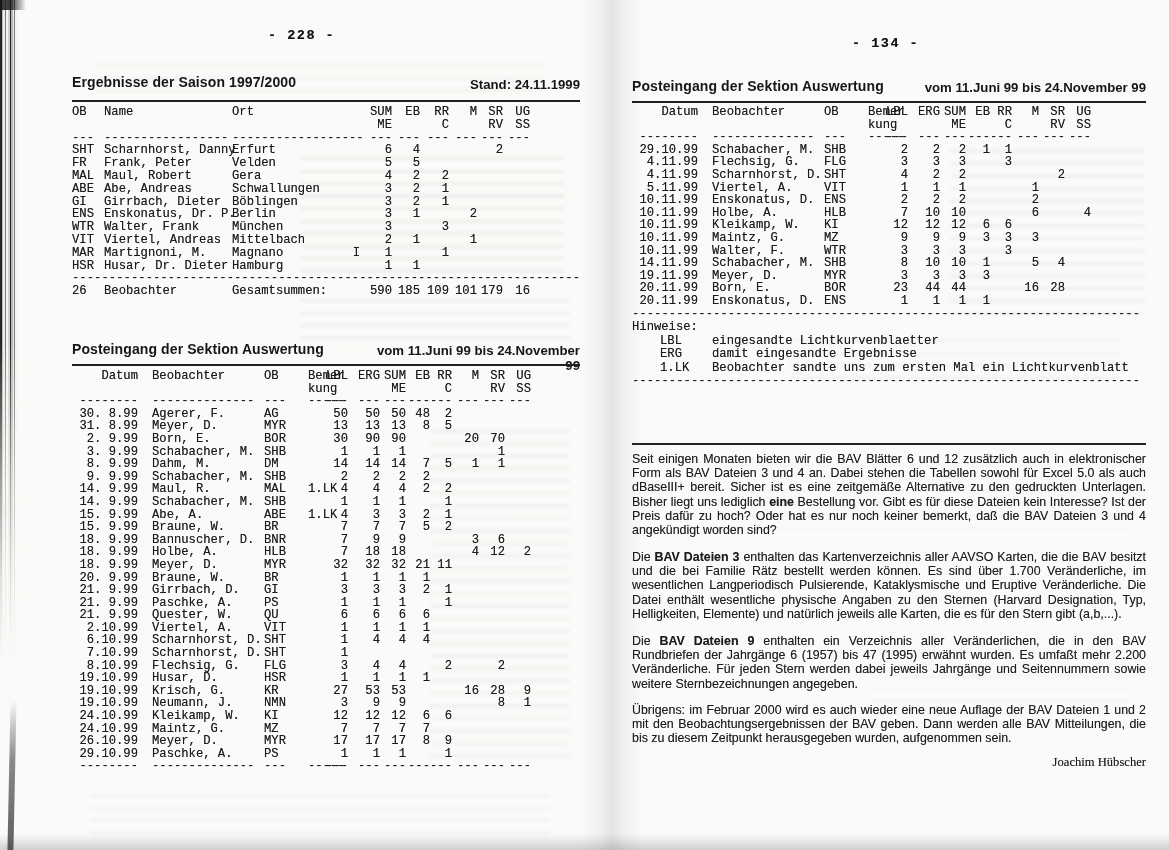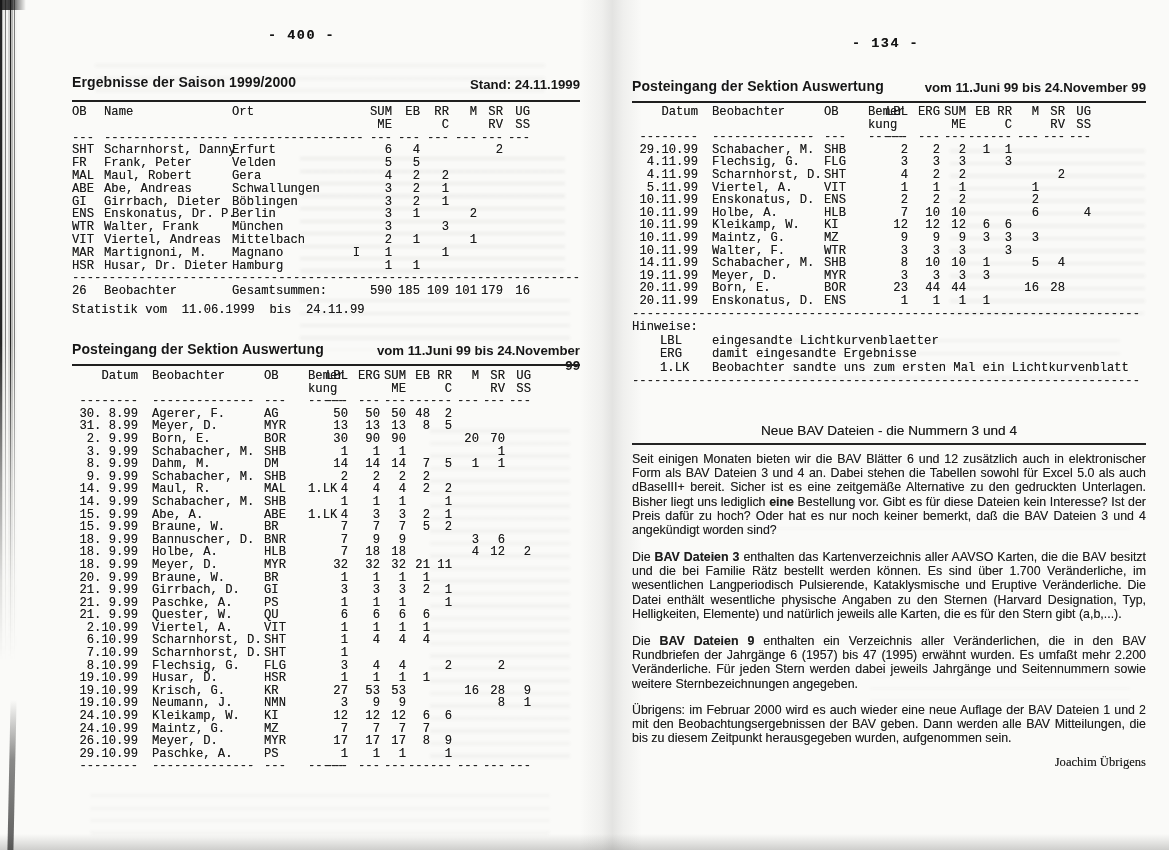--- a/index.html
+++ b/index.html
@@ -62,48 +62,46 @@
   <div class="bleed" style="left:95px;top:55px;width:450px;height:38px;opacity:.18;"></div>
   <div class="bleed" style="left:300px;top:148px;width:265px;height:125px;opacity:.26;"></div>
   <div class="bleed" style="left:300px;top:290px;width:270px;height:60px;opacity:.2;"></div>
   <div class="bleed" style="left:430px;top:420px;width:140px;height:340px;opacity:.18;"></div>
   <div class="bleed" style="left:90px;top:785px;width:460px;height:50px;opacity:.12;"></div>
   <div class="bleed" style="left:950px;top:140px;width:195px;height:175px;opacity:.2;"></div>
   <div class="bleed" style="left:790px;top:330px;width:330px;height:58px;opacity:.16;"></div>
   <div class="bleed" style="left:700px;top:455px;width:430px;height:80px;opacity:.08;"></div>
   <div class="bleed" style="left:870px;top:640px;width:260px;height:90px;opacity:.08;"></div>
 
-  <div class="pagenum" style="left:268px;top:28px;">- 400 -</div>
+  <div class="pagenum" style="left:268px;top:28px;">- 228 -</div>
 
-  <div class="sans h-title" style="left:72px;top:74px;">Ergebnisse der Saison 1999/2000</div>
+  <div class="sans h-title" style="left:72px;top:74px;">Ergebnisse der Saison 1997/2000</div>
   <div class="sans h-sub" style="left:408px;top:77px;width:172px;">Stand: 24.11.1999</div>
   <div class="rule" style="left:72px;top:100px;width:508px;"></div>
 
   <div id="results-table" class="mtable mono" style="left:72px;top:106px;"><div class="mrow "><span class="mc al" style="width: 32px;">OB</span><span class="mc al" style="width: 128px;">Name</span><span class="mc al" style="width: 110px;">Ort</span><span class="mc ar" style="width: 18px;"></span><span class="mc ar" style="width: 32px;">SUM</span><span class="mc ar" style="width: 28px;">EB</span><span class="mc ar" style="width: 29px;">RR</span><span class="mc ar" style="width: 28px;">M</span><span class="mc ar" style="width: 26px;">SR</span><span class="mc ar" style="width: 27px;">UG</span></div><div class="mrow "><span class="mc al" style="width: 32px;"></span><span class="mc al" style="width: 128px;"></span><span class="mc al" style="width: 110px;"></span><span class="mc ar" style="width: 18px;"></span><span class="mc ar" style="width: 32px;">ME</span><span class="mc ar" style="width: 28px;"></span><span class="mc ar" style="width: 29px;">C</span><span class="mc ar" style="width: 28px;"></span><span class="mc ar" style="width: 26px;">RV</span><span class="mc ar" style="width: 27px;">SS</span></div><div class="mrow "><span class="mc al" style="width: 32px;">---</span><span class="mc al" style="width: 128px;">-----------------</span><span class="mc al" style="width: 110px;">------------------</span><span class="mc ar" style="width: 18px;"></span><span class="mc ar" style="width: 32px;">---</span><span class="mc ar" style="width: 28px;">---</span><span class="mc ar" style="width: 29px;">---</span><span class="mc ar" style="width: 28px;">---</span><span class="mc ar" style="width: 26px;">---</span><span class="mc ar" style="width: 27px;">---</span></div><div class="mrow "><span class="mc al" style="width: 32px;">SHT</span><span class="mc al" style="width: 128px;">Scharnhorst, Danny</span><span class="mc al" style="width: 110px;">Erfurt</span><span class="mc ar" style="width: 18px;"></span><span class="mc ar" style="width: 32px;">6</span><span class="mc ar" style="width: 28px;">4</span><span class="mc ar" style="width: 29px;"></span><span class="mc ar" style="width: 28px;"></span><span class="mc ar" style="width: 26px;">2</span><span class="mc ar" style="width: 27px;"></span></div><div class="mrow "><span class="mc al" style="width: 32px;">FR</span><span class="mc al" style="width: 128px;">Frank, Peter</span><span class="mc al" style="width: 110px;">Velden</span><span class="mc ar" style="width: 18px;"></span><span class="mc ar" style="width: 32px;">5</span><span class="mc ar" style="width: 28px;">5</span><span class="mc ar" style="width: 29px;"></span><span class="mc ar" style="width: 28px;"></span><span class="mc ar" style="width: 26px;"></span><span class="mc ar" style="width: 27px;"></span></div><div class="mrow "><span class="mc al" style="width: 32px;">MAL</span><span class="mc al" style="width: 128px;">Maul, Robert</span><span class="mc al" style="width: 110px;">Gera</span><span class="mc ar" style="width: 18px;"></span><span class="mc ar" style="width: 32px;">4</span><span class="mc ar" style="width: 28px;">2</span><span class="mc ar" style="width: 29px;">2</span><span class="mc ar" style="width: 28px;"></span><span class="mc ar" style="width: 26px;"></span><span class="mc ar" style="width: 27px;"></span></div><div class="mrow "><span class="mc al" style="width: 32px;">ABE</span><span class="mc al" style="width: 128px;">Abe, Andreas</span><span class="mc al" style="width: 110px;">Schwallungen</span><span class="mc ar" style="width: 18px;"></span><span class="mc ar" style="width: 32px;">3</span><span class="mc ar" style="width: 28px;">2</span><span class="mc ar" style="width: 29px;">1</span><span class="mc ar" style="width: 28px;"></span><span class="mc ar" style="width: 26px;"></span><span class="mc ar" style="width: 27px;"></span></div><div class="mrow "><span class="mc al" style="width: 32px;">GI</span><span class="mc al" style="width: 128px;">Girrbach, Dieter</span><span class="mc al" style="width: 110px;">Böblingen</span><span class="mc ar" style="width: 18px;"></span><span class="mc ar" style="width: 32px;">3</span><span class="mc ar" style="width: 28px;">2</span><span class="mc ar" style="width: 29px;">1</span><span class="mc ar" style="width: 28px;"></span><span class="mc ar" style="width: 26px;"></span><span class="mc ar" style="width: 27px;"></span></div><div class="mrow "><span class="mc al" style="width: 32px;">ENS</span><span class="mc al" style="width: 128px;">Enskonatus, Dr. P.</span><span class="mc al" style="width: 110px;">Berlin</span><span class="mc ar" style="width: 18px;"></span><span class="mc ar" style="width: 32px;">3</span><span class="mc ar" style="width: 28px;">1</span><span class="mc ar" style="width: 29px;"></span><span class="mc ar" style="width: 28px;">2</span><span class="mc ar" style="width: 26px;"></span><span class="mc ar" style="width: 27px;"></span></div><div class="mrow "><span class="mc al" style="width: 32px;">WTR</span><span class="mc al" style="width: 128px;">Walter, Frank</span><span class="mc al" style="width: 110px;">München</span><span class="mc ar" style="width: 18px;"></span><span class="mc ar" style="width: 32px;">3</span><span class="mc ar" style="width: 28px;"></span><span class="mc ar" style="width: 29px;">3</span><span class="mc ar" style="width: 28px;"></span><span class="mc ar" style="width: 26px;"></span><span class="mc ar" style="width: 27px;"></span></div><div class="mrow "><span class="mc al" style="width: 32px;">VIT</span><span class="mc al" style="width: 128px;">Viertel, Andreas</span><span class="mc al" style="width: 110px;">Mittelbach</span><span class="mc ar" style="width: 18px;"></span><span class="mc ar" style="width: 32px;">2</span><span class="mc ar" style="width: 28px;">1</span><span class="mc ar" style="width: 29px;"></span><span class="mc ar" style="width: 28px;">1</span><span class="mc ar" style="width: 26px;"></span><span class="mc ar" style="width: 27px;"></span></div><div class="mrow "><span class="mc al" style="width: 32px;">MAR</span><span class="mc al" style="width: 128px;">Martignoni, M.</span><span class="mc al" style="width: 110px;">Magnano</span><span class="mc ar" style="width: 18px;">I</span><span class="mc ar" style="width: 32px;">1</span><span class="mc ar" style="width: 28px;"></span><span class="mc ar" style="width: 29px;">1</span><span class="mc ar" style="width: 28px;"></span><span class="mc ar" style="width: 26px;"></span><span class="mc ar" style="width: 27px;"></span></div><div class="mrow "><span class="mc al" style="width: 32px;">HSR</span><span class="mc al" style="width: 128px;">Husar, Dr. Dieter</span><span class="mc al" style="width: 110px;">Hamburg</span><span class="mc ar" style="width: 18px;"></span><span class="mc ar" style="width: 32px;">1</span><span class="mc ar" style="width: 28px;">1</span><span class="mc ar" style="width: 29px;"></span><span class="mc ar" style="width: 28px;"></span><span class="mc ar" style="width: 26px;"></span><span class="mc ar" style="width: 27px;"></span></div><div class="fullrow ">---------------------------------------------------------------------</div><div class="mrow "><span class="mc al" style="width: 32px;">26</span><span class="mc al" style="width: 128px;">Beobachter</span><span class="mc al" style="width: 110px;">Gesamtsummen:</span><span class="mc ar" style="width: 18px;"></span><span class="mc ar" style="width: 32px;">590</span><span class="mc ar" style="width: 28px;">185</span><span class="mc ar" style="width: 29px;">109</span><span class="mc ar" style="width: 28px;">101</span><span class="mc ar" style="width: 26px;">179</span><span class="mc ar" style="width: 27px;">16</span></div></div>
 
-  <div class="mono" style="position:absolute;left:72px;top:303px;">Statistik vom  11.06.1999  bis  24.11.99</div>
 
   <div class="sans h-title" style="left:72px;top:341px;">Posteingang der Sektion Auswertung</div>
   <div class="sans h-sub" style="left:360px;top:343px;width:220px;">vom 11.Juni 99 bis 24.November 99</div>
   <div class="rule" style="left:72px;top:364px;width:508px;"></div>
 
   <div id="post-table-left" class="mtable mono" style="left:72px;top:370px;"><div class="mrow mrow-p"><span class="mc ar" style="width: 66px;">Datum</span><span class="mc al" style="width: 112px; padding-left: 14px;">Beobachter</span><span class="mc al" style="width: 36px;">OB</span><span class="mc al" style="width: 18px; padding-left: 8px;">Bemer</span><span class="mc ar" style="width: 22px;">LBL</span><span class="mc ar" style="width: 32px;">ERG</span><span class="mc ar" style="width: 26px;">SUM</span><span class="mc ar" style="width: 24px;">EB</span><span class="mc ar" style="width: 22px;">RR</span><span class="mc ar" style="width: 27px;">M</span><span class="mc ar" style="width: 26px;">SR</span><span class="mc ar" style="width: 26px;">UG</span></div><div class="mrow mrow-p"><span class="mc ar" style="width: 66px;"></span><span class="mc al" style="width: 112px; padding-left: 14px;"></span><span class="mc al" style="width: 36px;"></span><span class="mc al" style="width: 18px; padding-left: 8px;">kung</span><span class="mc ar" style="width: 22px;"></span><span class="mc ar" style="width: 32px;"></span><span class="mc ar" style="width: 26px;">ME</span><span class="mc ar" style="width: 24px;"></span><span class="mc ar" style="width: 22px;">C</span><span class="mc ar" style="width: 27px;"></span><span class="mc ar" style="width: 26px;">RV</span><span class="mc ar" style="width: 26px;">SS</span></div><div class="mrow mrow-p"><span class="mc ar" style="width: 66px;">--------</span><span class="mc al" style="width: 112px; padding-left: 14px;">--------------</span><span class="mc al" style="width: 36px;">---</span><span class="mc al" style="width: 18px; padding-left: 8px;">-----</span><span class="mc ar" style="width: 22px;">---</span><span class="mc ar" style="width: 32px;">---</span><span class="mc ar" style="width: 26px;">---</span><span class="mc ar" style="width: 24px;">---</span><span class="mc ar" style="width: 22px;">---</span><span class="mc ar" style="width: 27px;">---</span><span class="mc ar" style="width: 26px;">---</span><span class="mc ar" style="width: 26px;">---</span></div><div class="mrow mrow-p"><span class="mc ar" style="width: 66px;">30. 8.99</span><span class="mc al" style="width: 112px; padding-left: 14px;">Agerer, F.</span><span class="mc al" style="width: 36px;">AG</span><span class="mc al" style="width: 18px; padding-left: 8px;"></span><span class="mc ar" style="width: 22px;">50</span><span class="mc ar" style="width: 32px;">50</span><span class="mc ar" style="width: 26px;">50</span><span class="mc ar" style="width: 24px;">48</span><span class="mc ar" style="width: 22px;">2</span><span class="mc ar" style="width: 27px;"></span><span class="mc ar" style="width: 26px;"></span><span class="mc ar" style="width: 26px;"></span></div><div class="mrow mrow-p"><span class="mc ar" style="width: 66px;">31. 8.99</span><span class="mc al" style="width: 112px; padding-left: 14px;">Meyer, D.</span><span class="mc al" style="width: 36px;">MYR</span><span class="mc al" style="width: 18px; padding-left: 8px;"></span><span class="mc ar" style="width: 22px;">13</span><span class="mc ar" style="width: 32px;">13</span><span class="mc ar" style="width: 26px;">13</span><span class="mc ar" style="width: 24px;">8</span><span class="mc ar" style="width: 22px;">5</span><span class="mc ar" style="width: 27px;"></span><span class="mc ar" style="width: 26px;"></span><span class="mc ar" style="width: 26px;"></span></div><div class="mrow mrow-p"><span class="mc ar" style="width: 66px;">2. 9.99</span><span class="mc al" style="width: 112px; padding-left: 14px;">Born, E.</span><span class="mc al" style="width: 36px;">BOR</span><span class="mc al" style="width: 18px; padding-left: 8px;"></span><span class="mc ar" style="width: 22px;">30</span><span class="mc ar" style="width: 32px;">90</span><span class="mc ar" style="width: 26px;">90</span><span class="mc ar" style="width: 24px;"></span><span class="mc ar" style="width: 22px;"></span><span class="mc ar" style="width: 27px;">20</span><span class="mc ar" style="width: 26px;">70</span><span class="mc ar" style="width: 26px;"></span></div><div class="mrow mrow-p"><span class="mc ar" style="width: 66px;">3. 9.99</span><span class="mc al" style="width: 112px; padding-left: 14px;">Schabacher, M.</span><span class="mc al" style="width: 36px;">SHB</span><span class="mc al" style="width: 18px; padding-left: 8px;"></span><span class="mc ar" style="width: 22px;">1</span><span class="mc ar" style="width: 32px;">1</span><span class="mc ar" style="width: 26px;">1</span><span class="mc ar" style="width: 24px;"></span><span class="mc ar" style="width: 22px;"></span><span class="mc ar" style="width: 27px;"></span><span class="mc ar" style="width: 26px;">1</span><span class="mc ar" style="width: 26px;"></span></div><div class="mrow mrow-p"><span class="mc ar" style="width: 66px;">8. 9.99</span><span class="mc al" style="width: 112px; padding-left: 14px;">Dahm, M.</span><span class="mc al" style="width: 36px;">DM</span><span class="mc al" style="width: 18px; padding-left: 8px;"></span><span class="mc ar" style="width: 22px;">14</span><span class="mc ar" style="width: 32px;">14</span><span class="mc ar" style="width: 26px;">14</span><span class="mc ar" style="width: 24px;">7</span><span class="mc ar" style="width: 22px;">5</span><span class="mc ar" style="width: 27px;">1</span><span class="mc ar" style="width: 26px;">1</span><span class="mc ar" style="width: 26px;"></span></div><div class="mrow mrow-p"><span class="mc ar" style="width: 66px;">9. 9.99</span><span class="mc al" style="width: 112px; padding-left: 14px;">Schabacher, M.</span><span class="mc al" style="width: 36px;">SHB</span><span class="mc al" style="width: 18px; padding-left: 8px;"></span><span class="mc ar" style="width: 22px;">2</span><span class="mc ar" style="width: 32px;">2</span><span class="mc ar" style="width: 26px;">2</span><span class="mc ar" style="width: 24px;">2</span><span class="mc ar" style="width: 22px;"></span><span class="mc ar" style="width: 27px;"></span><span class="mc ar" style="width: 26px;"></span><span class="mc ar" style="width: 26px;"></span></div><div class="mrow mrow-p"><span class="mc ar" style="width: 66px;">14. 9.99</span><span class="mc al" style="width: 112px; padding-left: 14px;">Maul, R.</span><span class="mc al" style="width: 36px;">MAL</span><span class="mc al" style="width: 18px; padding-left: 8px;">1.LK</span><span class="mc ar" style="width: 22px;">4</span><span class="mc ar" style="width: 32px;">4</span><span class="mc ar" style="width: 26px;">4</span><span class="mc ar" style="width: 24px;">2</span><span class="mc ar" style="width: 22px;">2</span><span class="mc ar" style="width: 27px;"></span><span class="mc ar" style="width: 26px;"></span><span class="mc ar" style="width: 26px;"></span></div><div class="mrow mrow-p"><span class="mc ar" style="width: 66px;">14. 9.99</span><span class="mc al" style="width: 112px; padding-left: 14px;">Schabacher, M.</span><span class="mc al" style="width: 36px;">SHB</span><span class="mc al" style="width: 18px; padding-left: 8px;"></span><span class="mc ar" style="width: 22px;">1</span><span class="mc ar" style="width: 32px;">1</span><span class="mc ar" style="width: 26px;">1</span><span class="mc ar" style="width: 24px;"></span><span class="mc ar" style="width: 22px;">1</span><span class="mc ar" style="width: 27px;"></span><span class="mc ar" style="width: 26px;"></span><span class="mc ar" style="width: 26px;"></span></div><div class="mrow mrow-p"><span class="mc ar" style="width: 66px;">15. 9.99</span><span class="mc al" style="width: 112px; padding-left: 14px;">Abe, A.</span><span class="mc al" style="width: 36px;">ABE</span><span class="mc al" style="width: 18px; padding-left: 8px;">1.LK</span><span class="mc ar" style="width: 22px;">4</span><span class="mc ar" style="width: 32px;">3</span><span class="mc ar" style="width: 26px;">3</span><span class="mc ar" style="width: 24px;">2</span><span class="mc ar" style="width: 22px;">1</span><span class="mc ar" style="width: 27px;"></span><span class="mc ar" style="width: 26px;"></span><span class="mc ar" style="width: 26px;"></span></div><div class="mrow mrow-p"><span class="mc ar" style="width: 66px;">15. 9.99</span><span class="mc al" style="width: 112px; padding-left: 14px;">Braune, W.</span><span class="mc al" style="width: 36px;">BR</span><span class="mc al" style="width: 18px; padding-left: 8px;"></span><span class="mc ar" style="width: 22px;">7</span><span class="mc ar" style="width: 32px;">7</span><span class="mc ar" style="width: 26px;">7</span><span class="mc ar" style="width: 24px;">5</span><span class="mc ar" style="width: 22px;">2</span><span class="mc ar" style="width: 27px;"></span><span class="mc ar" style="width: 26px;"></span><span class="mc ar" style="width: 26px;"></span></div><div class="mrow mrow-p"><span class="mc ar" style="width: 66px;">18. 9.99</span><span class="mc al" style="width: 112px; padding-left: 14px;">Bannuscher, D.</span><span class="mc al" style="width: 36px;">BNR</span><span class="mc al" style="width: 18px; padding-left: 8px;"></span><span class="mc ar" style="width: 22px;">7</span><span class="mc ar" style="width: 32px;">9</span><span class="mc ar" style="width: 26px;">9</span><span class="mc ar" style="width: 24px;"></span><span class="mc ar" style="width: 22px;"></span><span class="mc ar" style="width: 27px;">3</span><span class="mc ar" style="width: 26px;">6</span><span class="mc ar" style="width: 26px;"></span></div><div class="mrow mrow-p"><span class="mc ar" style="width: 66px;">18. 9.99</span><span class="mc al" style="width: 112px; padding-left: 14px;">Holbe, A.</span><span class="mc al" style="width: 36px;">HLB</span><span class="mc al" style="width: 18px; padding-left: 8px;"></span><span class="mc ar" style="width: 22px;">7</span><span class="mc ar" style="width: 32px;">18</span><span class="mc ar" style="width: 26px;">18</span><span class="mc ar" style="width: 24px;"></span><span class="mc ar" style="width: 22px;"></span><span class="mc ar" style="width: 27px;">4</span><span class="mc ar" style="width: 26px;">12</span><span class="mc ar" style="width: 26px;">2</span></div><div class="mrow mrow-p"><span class="mc ar" style="width: 66px;">18. 9.99</span><span class="mc al" style="width: 112px; padding-left: 14px;">Meyer, D.</span><span class="mc al" style="width: 36px;">MYR</span><span class="mc al" style="width: 18px; padding-left: 8px;"></span><span class="mc ar" style="width: 22px;">32</span><span class="mc ar" style="width: 32px;">32</span><span class="mc ar" style="width: 26px;">32</span><span class="mc ar" style="width: 24px;">21</span><span class="mc ar" style="width: 22px;">11</span><span class="mc ar" style="width: 27px;"></span><span class="mc ar" style="width: 26px;"></span><span class="mc ar" style="width: 26px;"></span></div><div class="mrow mrow-p"><span class="mc ar" style="width: 66px;">20. 9.99</span><span class="mc al" style="width: 112px; padding-left: 14px;">Braune, W.</span><span class="mc al" style="width: 36px;">BR</span><span class="mc al" style="width: 18px; padding-left: 8px;"></span><span class="mc ar" style="width: 22px;">1</span><span class="mc ar" style="width: 32px;">1</span><span class="mc ar" style="width: 26px;">1</span><span class="mc ar" style="width: 24px;">1</span><span class="mc ar" style="width: 22px;"></span><span class="mc ar" style="width: 27px;"></span><span class="mc ar" style="width: 26px;"></span><span class="mc ar" style="width: 26px;"></span></div><div class="mrow mrow-p"><span class="mc ar" style="width: 66px;">21. 9.99</span><span class="mc al" style="width: 112px; padding-left: 14px;">Girrbach, D.</span><span class="mc al" style="width: 36px;">GI</span><span class="mc al" style="width: 18px; padding-left: 8px;"></span><span class="mc ar" style="width: 22px;">3</span><span class="mc ar" style="width: 32px;">3</span><span class="mc ar" style="width: 26px;">3</span><span class="mc ar" style="width: 24px;">2</span><span class="mc ar" style="width: 22px;">1</span><span class="mc ar" style="width: 27px;"></span><span class="mc ar" style="width: 26px;"></span><span class="mc ar" style="width: 26px;"></span></div><div class="mrow mrow-p"><span class="mc ar" style="width: 66px;">21. 9.99</span><span class="mc al" style="width: 112px; padding-left: 14px;">Paschke, A.</span><span class="mc al" style="width: 36px;">PS</span><span class="mc al" style="width: 18px; padding-left: 8px;"></span><span class="mc ar" style="width: 22px;">1</span><span class="mc ar" style="width: 32px;">1</span><span class="mc ar" style="width: 26px;">1</span><span class="mc ar" style="width: 24px;"></span><span class="mc ar" style="width: 22px;">1</span><span class="mc ar" style="width: 27px;"></span><span class="mc ar" style="width: 26px;"></span><span class="mc ar" style="width: 26px;"></span></div><div class="mrow mrow-p"><span class="mc ar" style="width: 66px;">21. 9.99</span><span class="mc al" style="width: 112px; padding-left: 14px;">Quester, W.</span><span class="mc al" style="width: 36px;">QU</span><span class="mc al" style="width: 18px; padding-left: 8px;"></span><span class="mc ar" style="width: 22px;">6</span><span class="mc ar" style="width: 32px;">6</span><span class="mc ar" style="width: 26px;">6</span><span class="mc ar" style="width: 24px;">6</span><span class="mc ar" style="width: 22px;"></span><span class="mc ar" style="width: 27px;"></span><span class="mc ar" style="width: 26px;"></span><span class="mc ar" style="width: 26px;"></span></div><div class="mrow mrow-p"><span class="mc ar" style="width: 66px;">2.10.99</span><span class="mc al" style="width: 112px; padding-left: 14px;">Viertel, A.</span><span class="mc al" style="width: 36px;">VIT</span><span class="mc al" style="width: 18px; padding-left: 8px;"></span><span class="mc ar" style="width: 22px;">1</span><span class="mc ar" style="width: 32px;">1</span><span class="mc ar" style="width: 26px;">1</span><span class="mc ar" style="width: 24px;">1</span><span class="mc ar" style="width: 22px;"></span><span class="mc ar" style="width: 27px;"></span><span class="mc ar" style="width: 26px;"></span><span class="mc ar" style="width: 26px;"></span></div><div class="mrow mrow-p"><span class="mc ar" style="width: 66px;">6.10.99</span><span class="mc al" style="width: 112px; padding-left: 14px;">Scharnhorst, D.</span><span class="mc al" style="width: 36px;">SHT</span><span class="mc al" style="width: 18px; padding-left: 8px;"></span><span class="mc ar" style="width: 22px;">1</span><span class="mc ar" style="width: 32px;">4</span><span class="mc ar" style="width: 26px;">4</span><span class="mc ar" style="width: 24px;">4</span><span class="mc ar" style="width: 22px;"></span><span class="mc ar" style="width: 27px;"></span><span class="mc ar" style="width: 26px;"></span><span class="mc ar" style="width: 26px;"></span></div><div class="mrow mrow-p"><span class="mc ar" style="width: 66px;">7.10.99</span><span class="mc al" style="width: 112px; padding-left: 14px;">Scharnhorst, D.</span><span class="mc al" style="width: 36px;">SHT</span><span class="mc al" style="width: 18px; padding-left: 8px;"></span><span class="mc ar" style="width: 22px;">1</span><span class="mc ar" style="width: 32px;"></span><span class="mc ar" style="width: 26px;"></span><span class="mc ar" style="width: 24px;"></span><span class="mc ar" style="width: 22px;"></span><span class="mc ar" style="width: 27px;"></span><span class="mc ar" style="width: 26px;"></span><span class="mc ar" style="width: 26px;"></span></div><div class="mrow mrow-p"><span class="mc ar" style="width: 66px;">8.10.99</span><span class="mc al" style="width: 112px; padding-left: 14px;">Flechsig, G.</span><span class="mc al" style="width: 36px;">FLG</span><span class="mc al" style="width: 18px; padding-left: 8px;"></span><span class="mc ar" style="width: 22px;">3</span><span class="mc ar" style="width: 32px;">4</span><span class="mc ar" style="width: 26px;">4</span><span class="mc ar" style="width: 24px;"></span><span class="mc ar" style="width: 22px;">2</span><span class="mc ar" style="width: 27px;"></span><span class="mc ar" style="width: 26px;">2</span><span class="mc ar" style="width: 26px;"></span></div><div class="mrow mrow-p"><span class="mc ar" style="width: 66px;">19.10.99</span><span class="mc al" style="width: 112px; padding-left: 14px;">Husar, D.</span><span class="mc al" style="width: 36px;">HSR</span><span class="mc al" style="width: 18px; padding-left: 8px;"></span><span class="mc ar" style="width: 22px;">1</span><span class="mc ar" style="width: 32px;">1</span><span class="mc ar" style="width: 26px;">1</span><span class="mc ar" style="width: 24px;">1</span><span class="mc ar" style="width: 22px;"></span><span class="mc ar" style="width: 27px;"></span><span class="mc ar" style="width: 26px;"></span><span class="mc ar" style="width: 26px;"></span></div><div class="mrow mrow-p"><span class="mc ar" style="width: 66px;">19.10.99</span><span class="mc al" style="width: 112px; padding-left: 14px;">Krisch, G.</span><span class="mc al" style="width: 36px;">KR</span><span class="mc al" style="width: 18px; padding-left: 8px;"></span><span class="mc ar" style="width: 22px;">27</span><span class="mc ar" style="width: 32px;">53</span><span class="mc ar" style="width: 26px;">53</span><span class="mc ar" style="width: 24px;"></span><span class="mc ar" style="width: 22px;"></span><span class="mc ar" style="width: 27px;">16</span><span class="mc ar" style="width: 26px;">28</span><span class="mc ar" style="width: 26px;">9</span></div><div class="mrow mrow-p"><span class="mc ar" style="width: 66px;">19.10.99</span><span class="mc al" style="width: 112px; padding-left: 14px;">Neumann, J.</span><span class="mc al" style="width: 36px;">NMN</span><span class="mc al" style="width: 18px; padding-left: 8px;"></span><span class="mc ar" style="width: 22px;">3</span><span class="mc ar" style="width: 32px;">9</span><span class="mc ar" style="width: 26px;">9</span><span class="mc ar" style="width: 24px;"></span><span class="mc ar" style="width: 22px;"></span><span class="mc ar" style="width: 27px;"></span><span class="mc ar" style="width: 26px;">8</span><span class="mc ar" style="width: 26px;">1</span></div><div class="mrow mrow-p"><span class="mc ar" style="width: 66px;">24.10.99</span><span class="mc al" style="width: 112px; padding-left: 14px;">Kleikamp, W.</span><span class="mc al" style="width: 36px;">KI</span><span class="mc al" style="width: 18px; padding-left: 8px;"></span><span class="mc ar" style="width: 22px;">12</span><span class="mc ar" style="width: 32px;">12</span><span class="mc ar" style="width: 26px;">12</span><span class="mc ar" style="width: 24px;">6</span><span class="mc ar" style="width: 22px;">6</span><span class="mc ar" style="width: 27px;"></span><span class="mc ar" style="width: 26px;"></span><span class="mc ar" style="width: 26px;"></span></div><div class="mrow mrow-p"><span class="mc ar" style="width: 66px;">24.10.99</span><span class="mc al" style="width: 112px; padding-left: 14px;">Maintz, G.</span><span class="mc al" style="width: 36px;">MZ</span><span class="mc al" style="width: 18px; padding-left: 8px;"></span><span class="mc ar" style="width: 22px;">7</span><span class="mc ar" style="width: 32px;">7</span><span class="mc ar" style="width: 26px;">7</span><span class="mc ar" style="width: 24px;">7</span><span class="mc ar" style="width: 22px;"></span><span class="mc ar" style="width: 27px;"></span><span class="mc ar" style="width: 26px;"></span><span class="mc ar" style="width: 26px;"></span></div><div class="mrow mrow-p"><span class="mc ar" style="width: 66px;">26.10.99</span><span class="mc al" style="width: 112px; padding-left: 14px;">Meyer, D.</span><span class="mc al" style="width: 36px;">MYR</span><span class="mc al" style="width: 18px; padding-left: 8px;"></span><span class="mc ar" style="width: 22px;">17</span><span class="mc ar" style="width: 32px;">17</span><span class="mc ar" style="width: 26px;">17</span><span class="mc ar" style="width: 24px;">8</span><span class="mc ar" style="width: 22px;">9</span><span class="mc ar" style="width: 27px;"></span><span class="mc ar" style="width: 26px;"></span><span class="mc ar" style="width: 26px;"></span></div><div class="mrow mrow-p"><span class="mc ar" style="width: 66px;">29.10.99</span><span class="mc al" style="width: 112px; padding-left: 14px;">Paschke, A.</span><span class="mc al" style="width: 36px;">PS</span><span class="mc al" style="width: 18px; padding-left: 8px;"></span><span class="mc ar" style="width: 22px;">1</span><span class="mc ar" style="width: 32px;">1</span><span class="mc ar" style="width: 26px;">1</span><span class="mc ar" style="width: 24px;"></span><span class="mc ar" style="width: 22px;">1</span><span class="mc ar" style="width: 27px;"></span><span class="mc ar" style="width: 26px;"></span><span class="mc ar" style="width: 26px;"></span></div><div class="mrow mrow-p"><span class="mc ar" style="width: 66px;">--------</span><span class="mc al" style="width: 112px; padding-left: 14px;">--------------</span><span class="mc al" style="width: 36px;">---</span><span class="mc al" style="width: 18px; padding-left: 8px;">-----</span><span class="mc ar" style="width: 22px;">---</span><span class="mc ar" style="width: 32px;">---</span><span class="mc ar" style="width: 26px;">---</span><span class="mc ar" style="width: 24px;">---</span><span class="mc ar" style="width: 22px;">---</span><span class="mc ar" style="width: 27px;">---</span><span class="mc ar" style="width: 26px;">---</span><span class="mc ar" style="width: 26px;">---</span></div></div>
 
   <div class="pagenum" style="left:852px;top:36px;">- 134 -</div>
 
   <div class="sans h-title" style="left:632px;top:78px;">Posteingang der Sektion Auswertung</div>
   <div class="sans h-sub" style="left:920px;top:80px;width:226px;">vom 11.Juni 99 bis 24.November 99</div>
   <div class="rule" style="left:632px;top:101px;width:514px;"></div>
 
   <div id="post-table-right" class="mtable mono" style="left:632px;top:106px;"><div class="mrow mrow-p"><span class="mc ar" style="width: 66px;">Datum</span><span class="mc al" style="width: 112px; padding-left: 14px;">Beobachter</span><span class="mc al" style="width: 36px;">OB</span><span class="mc al" style="width: 18px; padding-left: 8px;">Bemer</span><span class="mc ar" style="width: 22px;">LBL</span><span class="mc ar" style="width: 32px;">ERG</span><span class="mc ar" style="width: 26px;">SUM</span><span class="mc ar" style="width: 24px;">EB</span><span class="mc ar" style="width: 22px;">RR</span><span class="mc ar" style="width: 27px;">M</span><span class="mc ar" style="width: 26px;">SR</span><span class="mc ar" style="width: 26px;">UG</span></div><div class="mrow mrow-p"><span class="mc ar" style="width: 66px;"></span><span class="mc al" style="width: 112px; padding-left: 14px;"></span><span class="mc al" style="width: 36px;"></span><span class="mc al" style="width: 18px; padding-left: 8px;">kung</span><span class="mc ar" style="width: 22px;"></span><span class="mc ar" style="width: 32px;"></span><span class="mc ar" style="width: 26px;">ME</span><span class="mc ar" style="width: 24px;"></span><span class="mc ar" style="width: 22px;">C</span><span class="mc ar" style="width: 27px;"></span><span class="mc ar" style="width: 26px;">RV</span><span class="mc ar" style="width: 26px;">SS</span></div><div class="mrow mrow-p"><span class="mc ar" style="width: 66px;">--------</span><span class="mc al" style="width: 112px; padding-left: 14px;">--------------</span><span class="mc al" style="width: 36px;">---</span><span class="mc al" style="width: 18px; padding-left: 8px;">-----</span><span class="mc ar" style="width: 22px;">---</span><span class="mc ar" style="width: 32px;">---</span><span class="mc ar" style="width: 26px;">---</span><span class="mc ar" style="width: 24px;">---</span><span class="mc ar" style="width: 22px;">---</span><span class="mc ar" style="width: 27px;">---</span><span class="mc ar" style="width: 26px;">---</span><span class="mc ar" style="width: 26px;">---</span></div><div class="mrow mrow-p"><span class="mc ar" style="width: 66px;">29.10.99</span><span class="mc al" style="width: 112px; padding-left: 14px;">Schabacher, M.</span><span class="mc al" style="width: 36px;">SHB</span><span class="mc al" style="width: 18px; padding-left: 8px;"></span><span class="mc ar" style="width: 22px;">2</span><span class="mc ar" style="width: 32px;">2</span><span class="mc ar" style="width: 26px;">2</span><span class="mc ar" style="width: 24px;">1</span><span class="mc ar" style="width: 22px;">1</span><span class="mc ar" style="width: 27px;"></span><span class="mc ar" style="width: 26px;"></span><span class="mc ar" style="width: 26px;"></span></div><div class="mrow mrow-p"><span class="mc ar" style="width: 66px;">4.11.99</span><span class="mc al" style="width: 112px; padding-left: 14px;">Flechsig, G.</span><span class="mc al" style="width: 36px;">FLG</span><span class="mc al" style="width: 18px; padding-left: 8px;"></span><span class="mc ar" style="width: 22px;">3</span><span class="mc ar" style="width: 32px;">3</span><span class="mc ar" style="width: 26px;">3</span><span class="mc ar" style="width: 24px;"></span><span class="mc ar" style="width: 22px;">3</span><span class="mc ar" style="width: 27px;"></span><span class="mc ar" style="width: 26px;"></span><span class="mc ar" style="width: 26px;"></span></div><div class="mrow mrow-p"><span class="mc ar" style="width: 66px;">4.11.99</span><span class="mc al" style="width: 112px; padding-left: 14px;">Scharnhorst, D.</span><span class="mc al" style="width: 36px;">SHT</span><span class="mc al" style="width: 18px; padding-left: 8px;"></span><span class="mc ar" style="width: 22px;">4</span><span class="mc ar" style="width: 32px;">2</span><span class="mc ar" style="width: 26px;">2</span><span class="mc ar" style="width: 24px;"></span><span class="mc ar" style="width: 22px;"></span><span class="mc ar" style="width: 27px;"></span><span class="mc ar" style="width: 26px;">2</span><span class="mc ar" style="width: 26px;"></span></div><div class="mrow mrow-p"><span class="mc ar" style="width: 66px;">5.11.99</span><span class="mc al" style="width: 112px; padding-left: 14px;">Viertel, A.</span><span class="mc al" style="width: 36px;">VIT</span><span class="mc al" style="width: 18px; padding-left: 8px;"></span><span class="mc ar" style="width: 22px;">1</span><span class="mc ar" style="width: 32px;">1</span><span class="mc ar" style="width: 26px;">1</span><span class="mc ar" style="width: 24px;"></span><span class="mc ar" style="width: 22px;"></span><span class="mc ar" style="width: 27px;">1</span><span class="mc ar" style="width: 26px;"></span><span class="mc ar" style="width: 26px;"></span></div><div class="mrow mrow-p"><span class="mc ar" style="width: 66px;">10.11.99</span><span class="mc al" style="width: 112px; padding-left: 14px;">Enskonatus, D.</span><span class="mc al" style="width: 36px;">ENS</span><span class="mc al" style="width: 18px; padding-left: 8px;"></span><span class="mc ar" style="width: 22px;">2</span><span class="mc ar" style="width: 32px;">2</span><span class="mc ar" style="width: 26px;">2</span><span class="mc ar" style="width: 24px;"></span><span class="mc ar" style="width: 22px;"></span><span class="mc ar" style="width: 27px;">2</span><span class="mc ar" style="width: 26px;"></span><span class="mc ar" style="width: 26px;"></span></div><div class="mrow mrow-p"><span class="mc ar" style="width: 66px;">10.11.99</span><span class="mc al" style="width: 112px; padding-left: 14px;">Holbe, A.</span><span class="mc al" style="width: 36px;">HLB</span><span class="mc al" style="width: 18px; padding-left: 8px;"></span><span class="mc ar" style="width: 22px;">7</span><span class="mc ar" style="width: 32px;">10</span><span class="mc ar" style="width: 26px;">10</span><span class="mc ar" style="width: 24px;"></span><span class="mc ar" style="width: 22px;"></span><span class="mc ar" style="width: 27px;">6</span><span class="mc ar" style="width: 26px;"></span><span class="mc ar" style="width: 26px;">4</span></div><div class="mrow mrow-p"><span class="mc ar" style="width: 66px;">10.11.99</span><span class="mc al" style="width: 112px; padding-left: 14px;">Kleikamp, W.</span><span class="mc al" style="width: 36px;">KI</span><span class="mc al" style="width: 18px; padding-left: 8px;"></span><span class="mc ar" style="width: 22px;">12</span><span class="mc ar" style="width: 32px;">12</span><span class="mc ar" style="width: 26px;">12</span><span class="mc ar" style="width: 24px;">6</span><span class="mc ar" style="width: 22px;">6</span><span class="mc ar" style="width: 27px;"></span><span class="mc ar" style="width: 26px;"></span><span class="mc ar" style="width: 26px;"></span></div><div class="mrow mrow-p"><span class="mc ar" style="width: 66px;">10.11.99</span><span class="mc al" style="width: 112px; padding-left: 14px;">Maintz, G.</span><span class="mc al" style="width: 36px;">MZ</span><span class="mc al" style="width: 18px; padding-left: 8px;"></span><span class="mc ar" style="width: 22px;">9</span><span class="mc ar" style="width: 32px;">9</span><span class="mc ar" style="width: 26px;">9</span><span class="mc ar" style="width: 24px;">3</span><span class="mc ar" style="width: 22px;">3</span><span class="mc ar" style="width: 27px;">3</span><span class="mc ar" style="width: 26px;"></span><span class="mc ar" style="width: 26px;"></span></div><div class="mrow mrow-p"><span class="mc ar" style="width: 66px;">10.11.99</span><span class="mc al" style="width: 112px; padding-left: 14px;">Walter, F.</span><span class="mc al" style="width: 36px;">WTR</span><span class="mc al" style="width: 18px; padding-left: 8px;"></span><span class="mc ar" style="width: 22px;">3</span><span class="mc ar" style="width: 32px;">3</span><span class="mc ar" style="width: 26px;">3</span><span class="mc ar" style="width: 24px;"></span><span class="mc ar" style="width: 22px;">3</span><span class="mc ar" style="width: 27px;"></span><span class="mc ar" style="width: 26px;"></span><span class="mc ar" style="width: 26px;"></span></div><div class="mrow mrow-p"><span class="mc ar" style="width: 66px;">14.11.99</span><span class="mc al" style="width: 112px; padding-left: 14px;">Schabacher, M.</span><span class="mc al" style="width: 36px;">SHB</span><span class="mc al" style="width: 18px; padding-left: 8px;"></span><span class="mc ar" style="width: 22px;">8</span><span class="mc ar" style="width: 32px;">10</span><span class="mc ar" style="width: 26px;">10</span><span class="mc ar" style="width: 24px;">1</span><span class="mc ar" style="width: 22px;"></span><span class="mc ar" style="width: 27px;">5</span><span class="mc ar" style="width: 26px;">4</span><span class="mc ar" style="width: 26px;"></span></div><div class="mrow mrow-p"><span class="mc ar" style="width: 66px;">19.11.99</span><span class="mc al" style="width: 112px; padding-left: 14px;">Meyer, D.</span><span class="mc al" style="width: 36px;">MYR</span><span class="mc al" style="width: 18px; padding-left: 8px;"></span><span class="mc ar" style="width: 22px;">3</span><span class="mc ar" style="width: 32px;">3</span><span class="mc ar" style="width: 26px;">3</span><span class="mc ar" style="width: 24px;">3</span><span class="mc ar" style="width: 22px;"></span><span class="mc ar" style="width: 27px;"></span><span class="mc ar" style="width: 26px;"></span><span class="mc ar" style="width: 26px;"></span></div><div class="mrow mrow-p"><span class="mc ar" style="width: 66px;">20.11.99</span><span class="mc al" style="width: 112px; padding-left: 14px;">Born, E.</span><span class="mc al" style="width: 36px;">BOR</span><span class="mc al" style="width: 18px; padding-left: 8px;"></span><span class="mc ar" style="width: 22px;">23</span><span class="mc ar" style="width: 32px;">44</span><span class="mc ar" style="width: 26px;">44</span><span class="mc ar" style="width: 24px;"></span><span class="mc ar" style="width: 22px;"></span><span class="mc ar" style="width: 27px;">16</span><span class="mc ar" style="width: 26px;">28</span><span class="mc ar" style="width: 26px;"></span></div><div class="mrow mrow-p"><span class="mc ar" style="width: 66px;">20.11.99</span><span class="mc al" style="width: 112px; padding-left: 14px;">Enskonatus, D.</span><span class="mc al" style="width: 36px;">ENS</span><span class="mc al" style="width: 18px; padding-left: 8px;"></span><span class="mc ar" style="width: 22px;">1</span><span class="mc ar" style="width: 32px;">1</span><span class="mc ar" style="width: 26px;">1</span><span class="mc ar" style="width: 24px;">1</span><span class="mc ar" style="width: 22px;"></span><span class="mc ar" style="width: 27px;"></span><span class="mc ar" style="width: 26px;"></span><span class="mc ar" style="width: 26px;"></span></div><div class="fullrow ">---------------------------------------------------------------------</div></div>
 
   <div id="hinweise" class="mtable mono" style="left:632px;top:321px;"><div class="hin-line">Hinweise:</div><div class="hin-line"><span class="mc" style="width: 28px;"></span><span class="mc" style="width: 52px;">LBL</span><span class="mc">eingesandte Lichtkurvenblaetter</span></div><div class="hin-line"><span class="mc" style="width: 28px;"></span><span class="mc" style="width: 52px;">ERG</span><span class="mc">damit eingesandte Ergebnisse</span></div><div class="hin-line"><span class="mc" style="width: 28px;"></span><span class="mc" style="width: 52px;">1.LK</span><span class="mc">Beobachter sandte uns zum ersten Mal ein Lichtkurvenblatt</span></div><div class="fullrow ">---------------------------------------------------------------------</div></div>
 
-  <div class="sans article-title" style="top:423px;">Neue BAV Dateien - die Nummern 3 und 4</div>
   <div class="rule-thin" style="left:632px;top:443px;width:514px;"></div>
 
   <div class="para" style="top:452px;"><span>Seit einigen Monaten bieten wir die BAV Blätter 6 und 12 zusätzlich auch in elektronischer Form als BAV Dateien 3 und 4 an. Dabei stehen die Tabellen sowohl für Excel 5.0 als auch dBaseIII+ bereit. Sicher ist es eine zeitgemäße Alternative zu den gedruckten Unterlagen. Bisher liegt uns lediglich </span><span class="b">eine</span><span> Bestellung vor. Gibt es für diese Dateien kein Interesse? Ist der Preis dafür zu hoch? Oder hat es nur noch keiner bemerkt, daß die BAV Dateien 3 und 4 angekündigt worden sind?</span></div>
   <div class="para" style="top:550px;"><span>Die </span><span class="b">BAV Dateien 3</span><span> enthalten das Kartenverzeichnis aller AAVSO Karten, die die BAV besitzt und die bei Familie Rätz bestellt werden können. Es sind über 1.700 Veränderliche, im wesentlichen Langperiodisch Pulsierende, Kataklysmische und Eruptive Veränderliche. Die Datei enthält wesentliche physische Angaben zu den Sternen (Harvard Designation, Typ, Helligkeiten, Elemente) und natürlich jeweils alle Karten, die es für den Stern gibt (a,b,...).</span></div>
   <div class="para" style="top:634px;"><span>Die </span><span class="b">BAV Dateien 9</span><span> enthalten ein Verzeichnis aller Veränderlichen, die in den BAV Rundbriefen der Jahrgänge 6 (1957) bis 47 (1995) erwähnt wurden. Es umfaßt mehr 2.200 Veränderliche. Für jeden Stern werden dabei jeweils Jahrgänge und Seitennummern sowie weitere Sternbezeichnungen angegeben.</span></div>
   <div class="para" style="top:703px;"><span>Übrigens: im Februar 2000 wird es auch wieder eine neue Auflage der BAV Dateien 1 und 2 mit den Beobachtungsergebnissen der BAV geben. Dann werden alle BAV Mitteilungen, die bis zu diesem Zeitpunkt herausgegeben wurden, aufgenommen sein.</span></div>
 
-  <div class="signature" style="top:755px;">Joachim Übrigens</div>
+  <div class="signature" style="top:755px;">Joachim Hübscher</div>
 </div>
 
 </body></html>

